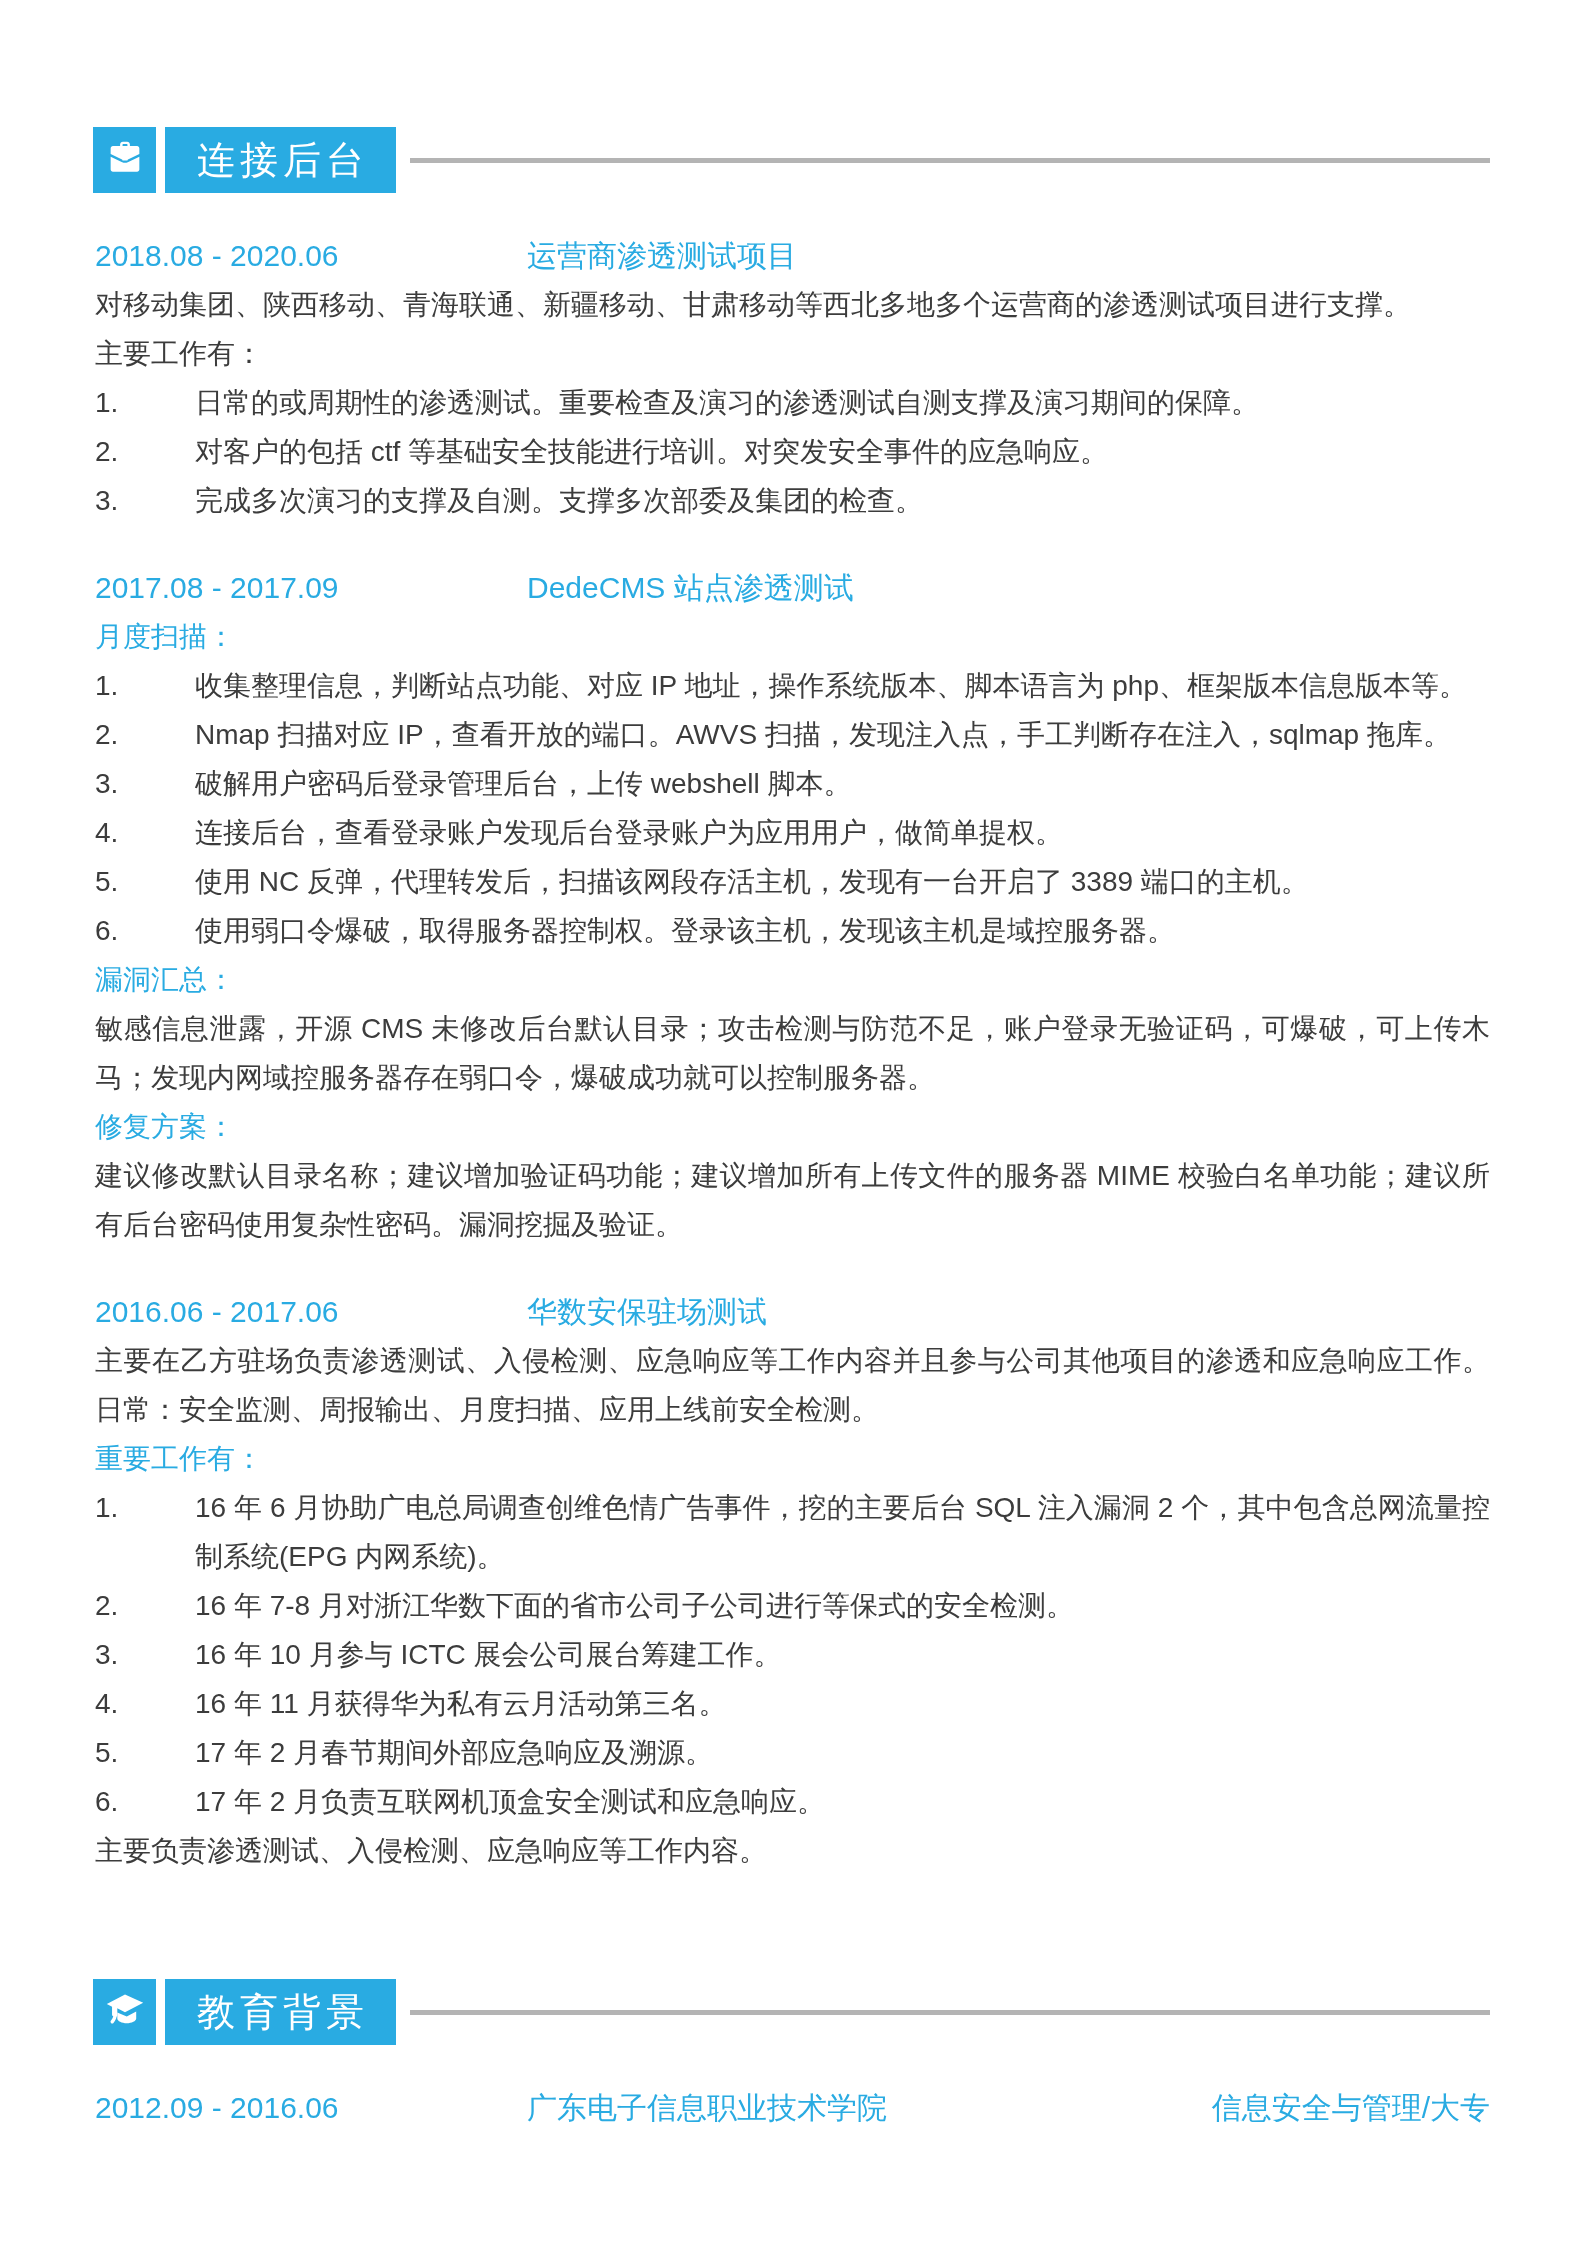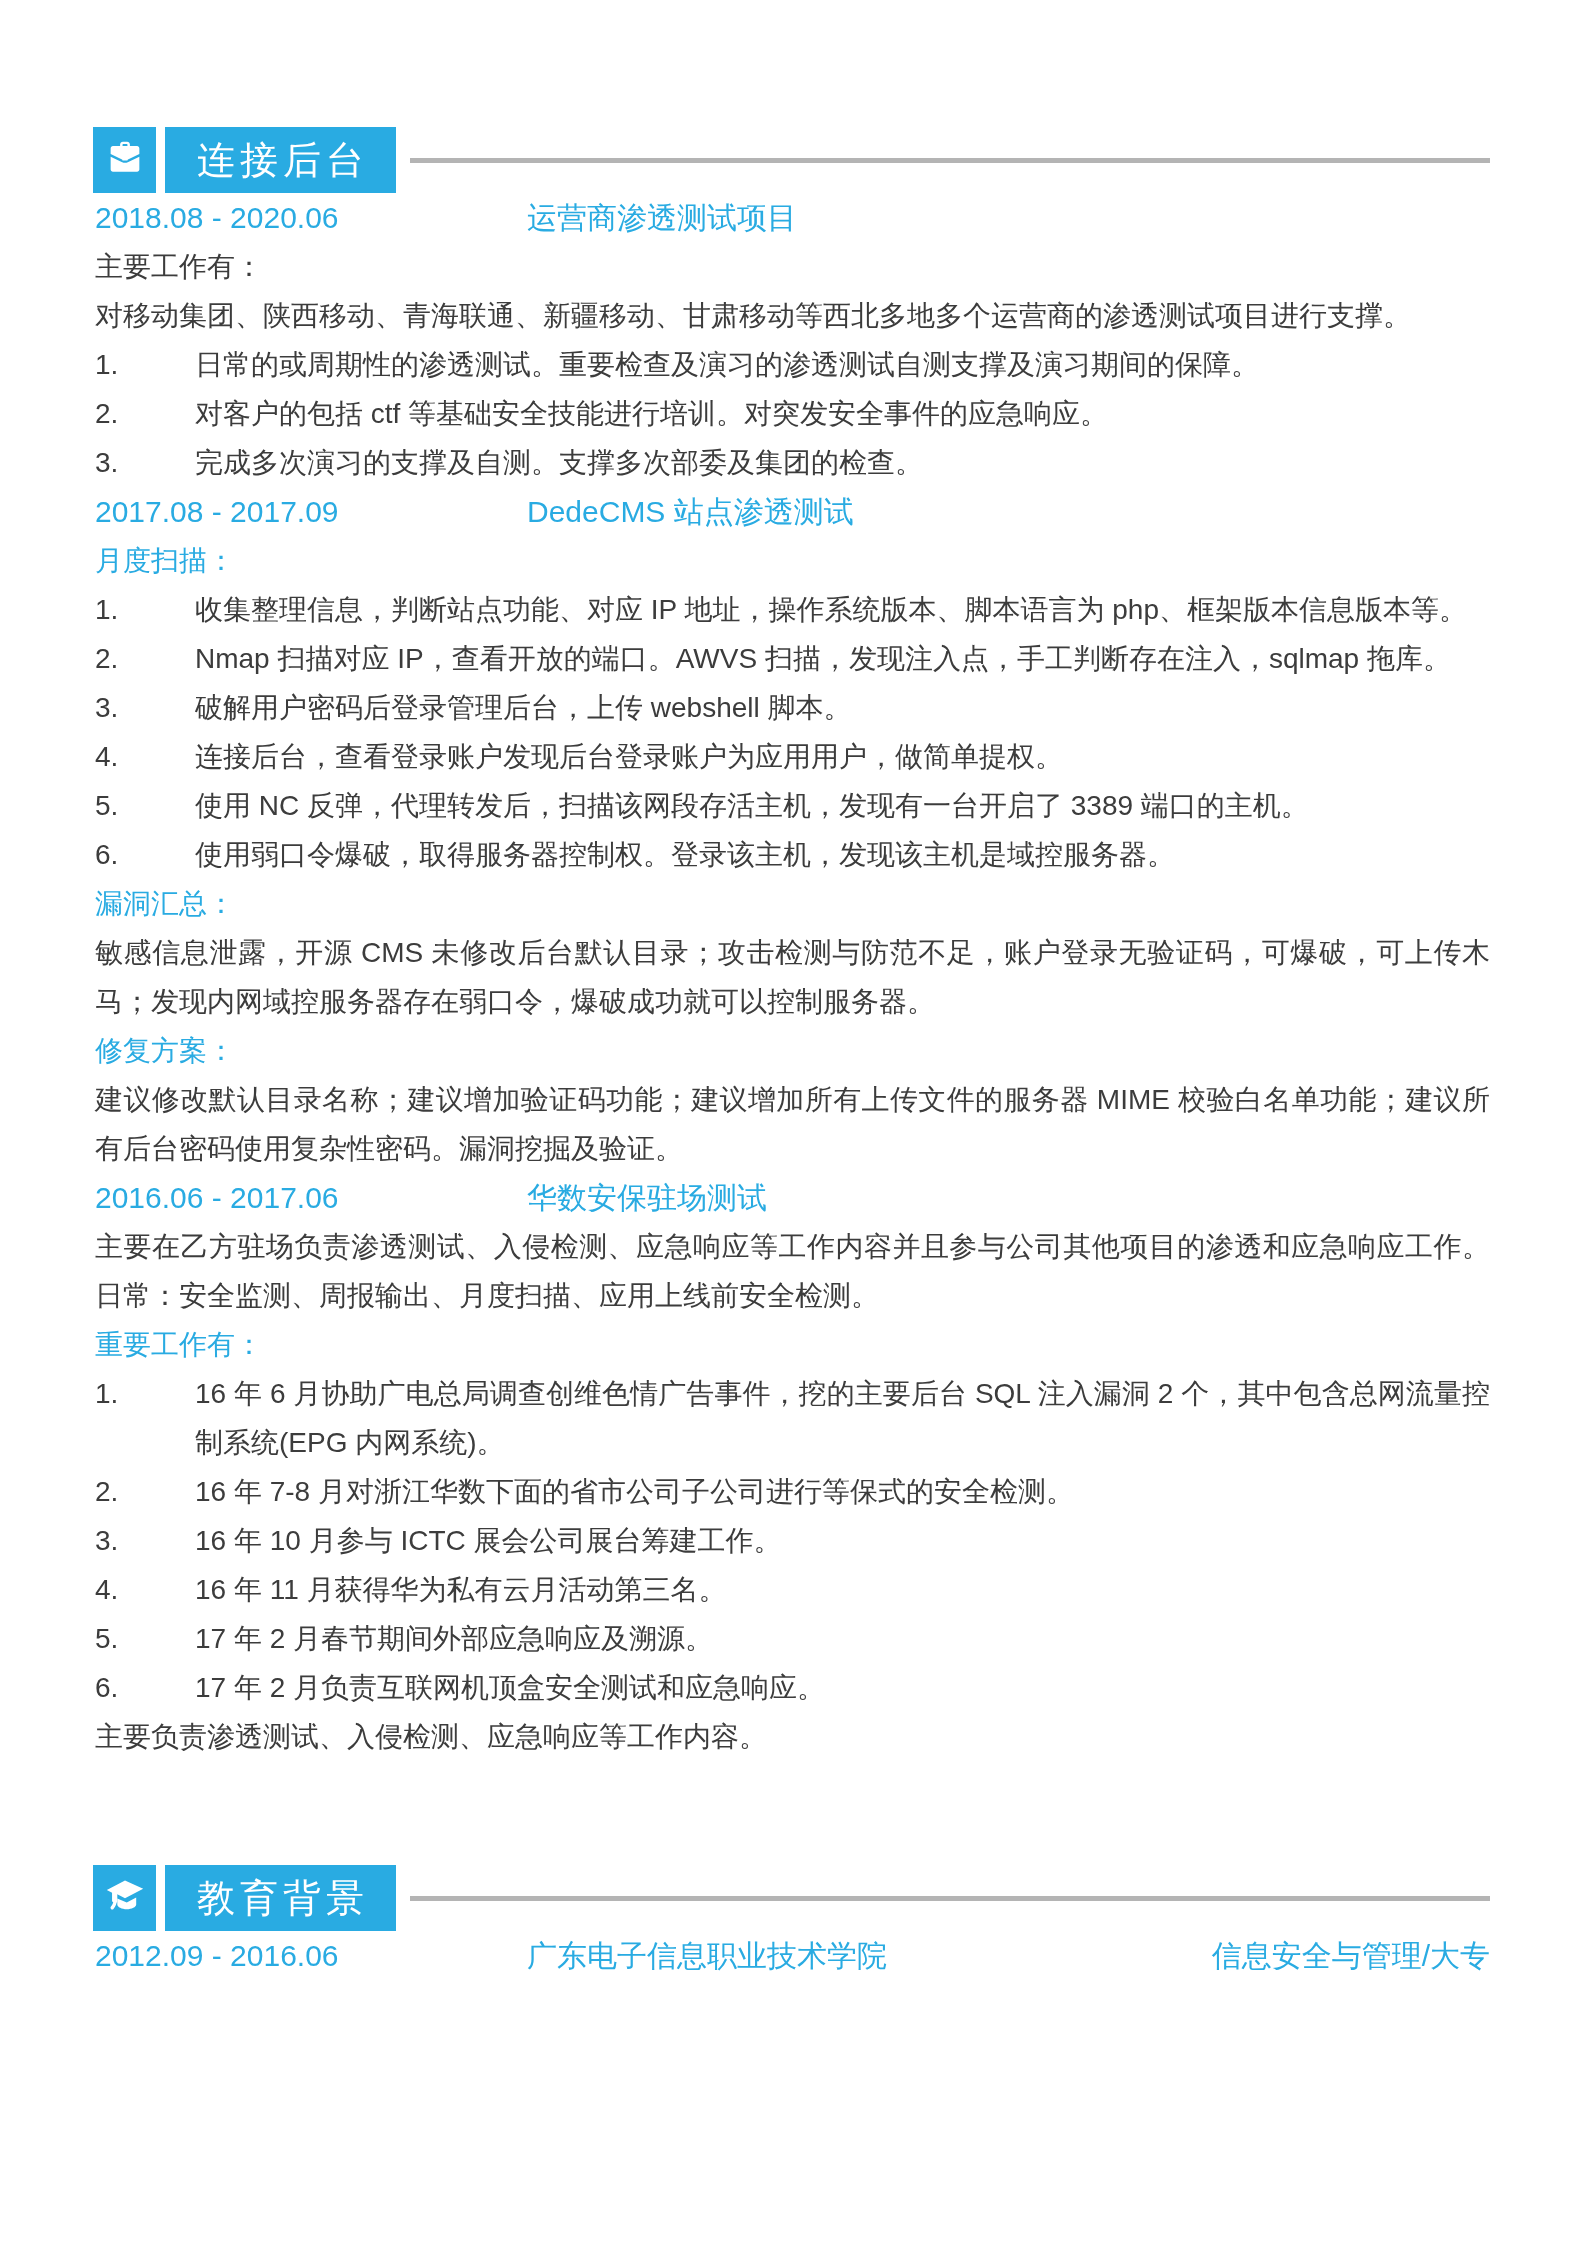--- a/index.html
+++ b/index.html
@@ -37,20 +37,21 @@
   .projects-header{margin-top:127px;}
   .education-header{margin-top:104px;}
 
   
   .content{padding-left:95px;padding-right:97px;}
 
   .entry-heading{
     display:flex;align-items:flex-end;
     font-size:30px;line-height:49px;
     color:var(--accent);
+    margin-top:38px;
   }
   .entry-date{width:432px;flex:none;}
   .edu-right{margin-left:auto;display:flex;}
 
   p.body-text,p.label-text,ol.num-list li{
     font-size:28px;line-height:49px;
   }
   p.body-text{text-align:justify;}
   p.label-text{color:var(--accent);}
 
@@ -76,22 +77,22 @@
     <div class="header-line"></div>
   </div>
 
   <main class="content">
     <div id="projects-list">
         <article class="project-entry">
           <div class="entry-heading">
             <span class="entry-date">2018.08 - 2020.06</span>
             <span class="entry-title">运营商渗透测试项目</span>
           </div>
+          <p class="body-text">对移动集团、陕西移动、青海联通、新疆移动、甘肃移动等西北多地多个运营商的渗透测试项目进行支撑。</p>
           <p class="body-text">主要工作有：</p>
-          <p class="body-text">对移动集团、陕西移动、青海联通、新疆移动、甘肃移动等西北多地多个运营商的渗透测试项目进行支撑。</p>
           <ol class="num-list">
             <li>
               <span class="li-num">1.</span>
               <span class="li-text">日常的或周期性的渗透测试。重要检查及演习的渗透测试自测支撑及演习期间的保障。</span>
             </li>
             <li>
               <span class="li-num">2.</span>
               <span class="li-text">对客户的包括 ctf 等基础安全技能进行培训。对突发安全事件的应急响应。</span>
             </li>
             <li>

